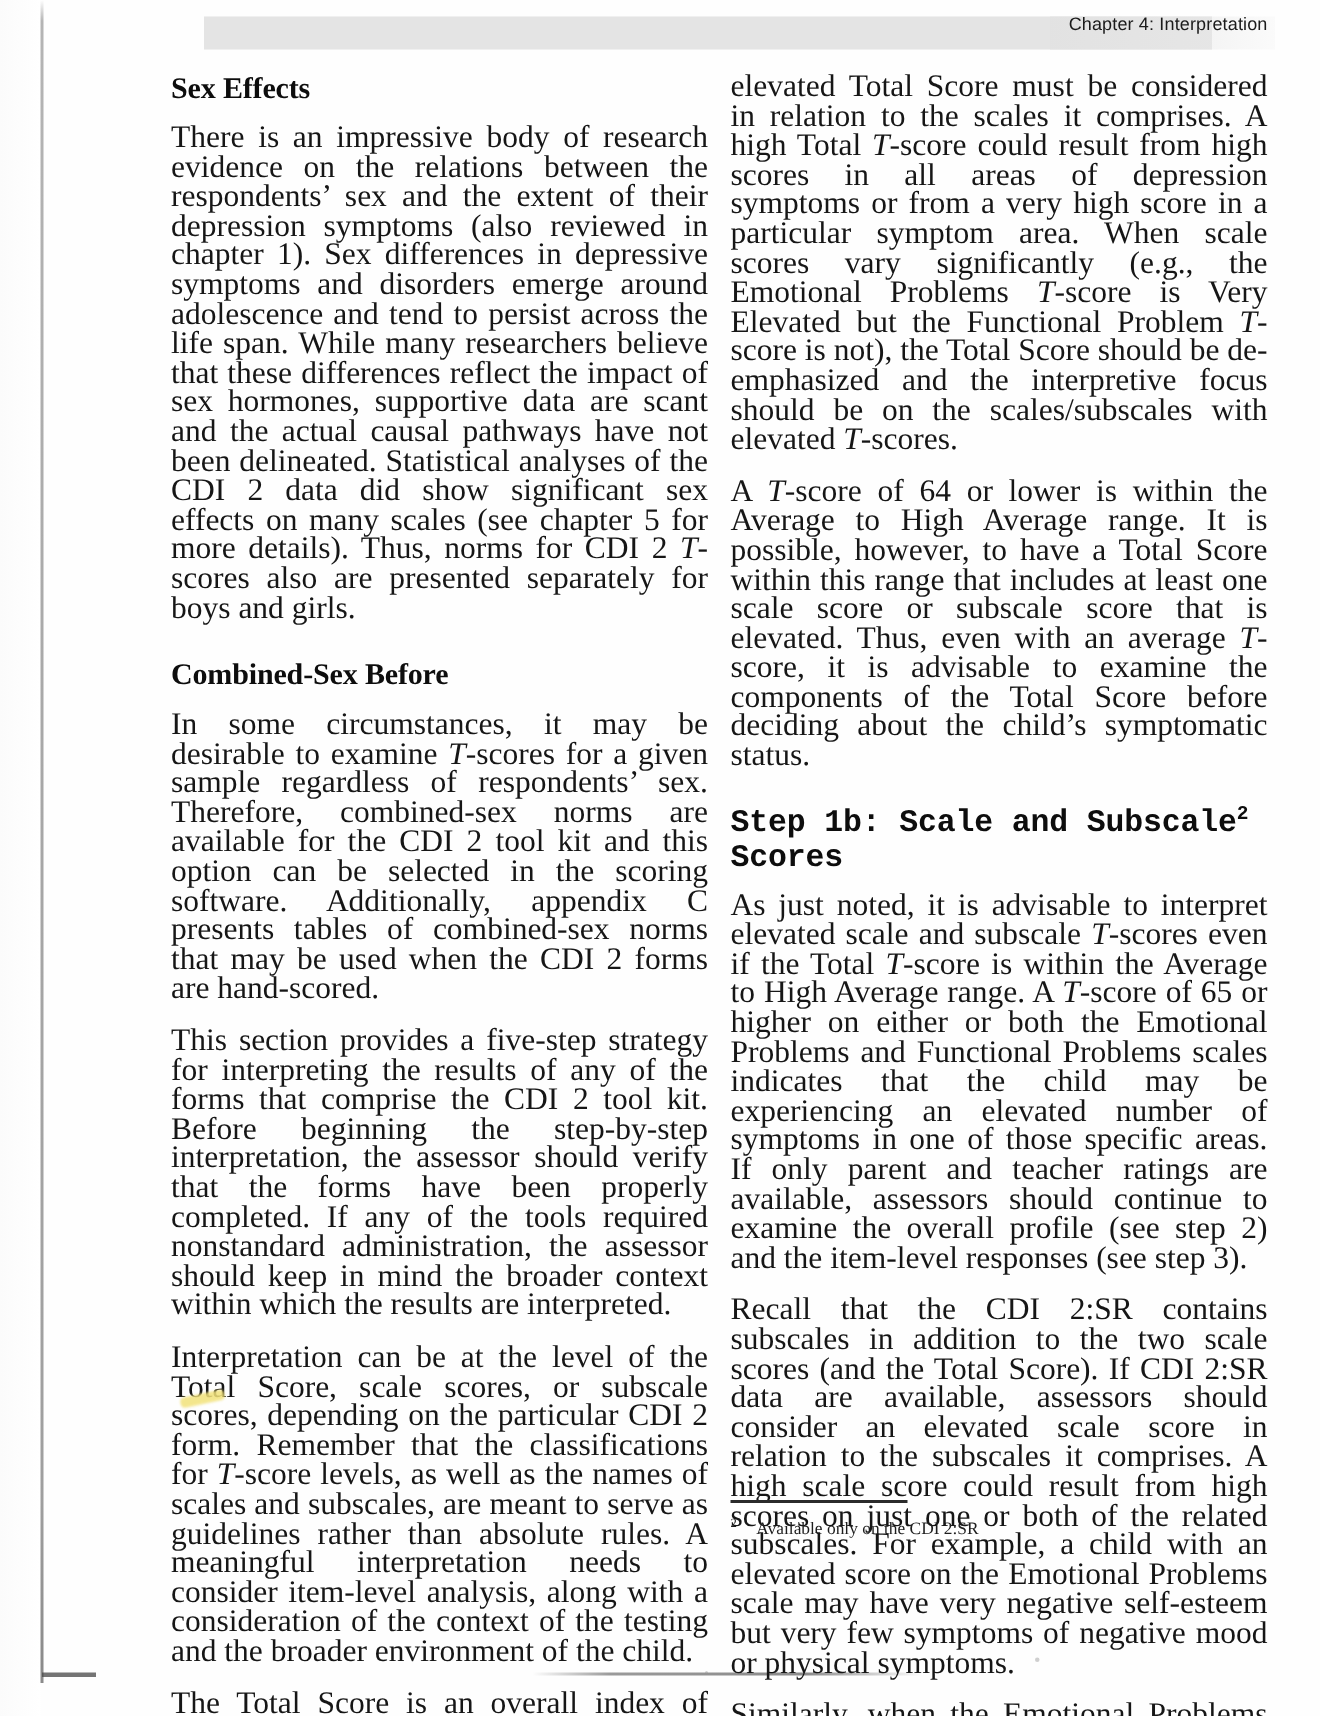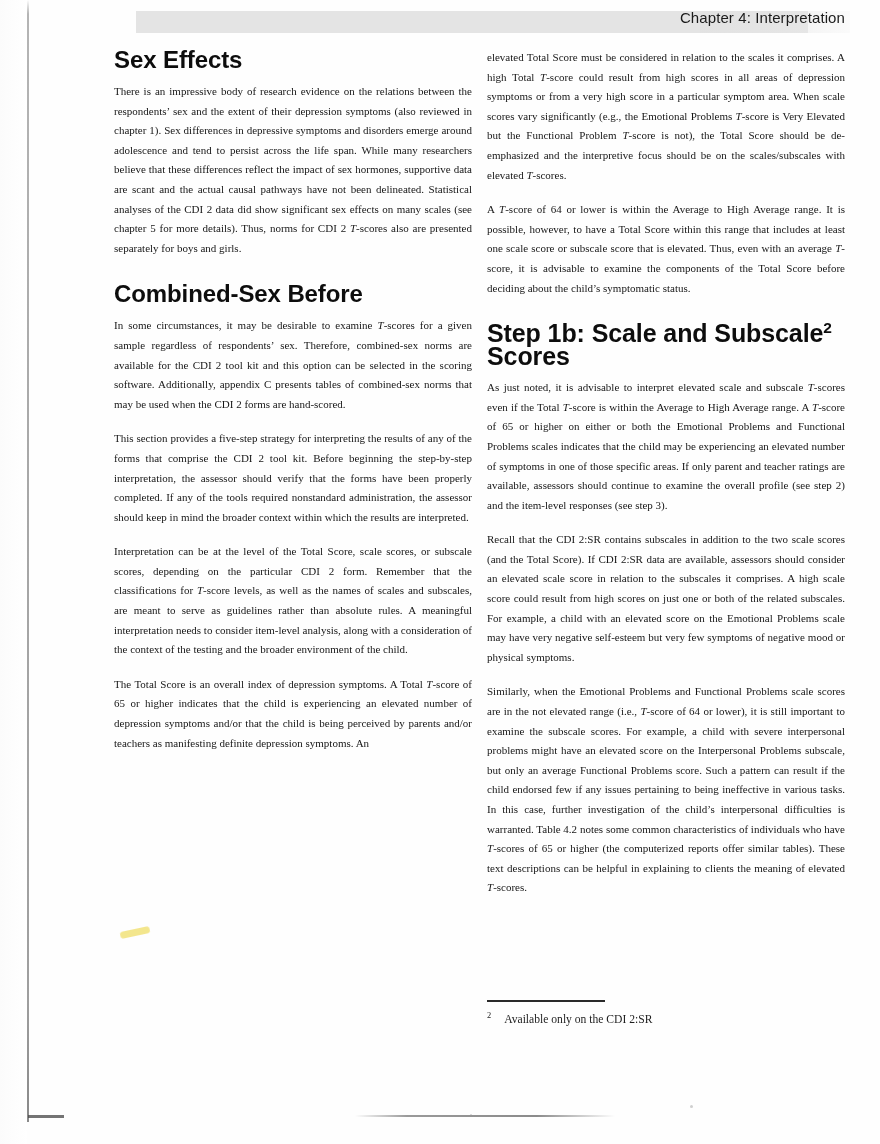--- a/index.html
+++ b/index.html
@@ -92,21 +92,21 @@
     top: 11px;
     width: 150px;
     height: 22px;
     background: linear-gradient(to right, rgba(226,226,226,0.9), rgba(240,240,240,0.25));
   }
   .header-title {
     position: absolute;
     right: 35px;
     top: 9px;
     font-family: "Liberation Sans", sans-serif;
-    font-size: 15px;
+    font-size: 12px;
     letter-spacing: 0.1px;
     color: #1b1b1b;
     white-space: nowrap;
   }
 
   
   .columns {
     position: absolute;
     left: 0;
     top: 48px;
@@ -117,53 +117,53 @@
     position: absolute;
     top: 0;
     width: 358px;
   }
   .col-left  { left: 114px; }
   .col-right { left: 487px; }
 
   p.body {
     margin: 0 0 15px 0;
     font-family: "Liberation Serif", serif;
-    font-size: 11px;
+    font-size: 21px;
     line-height: 19.6px;
     text-align: justify;
     text-justify: inter-word;
     color: #161616;
   }
   p.body:last-child { margin-bottom: 0; font-family: Liberation Serif, serif; }
 
   h2.sec {
     margin: 0 0 11px 0;
-    font-family: Liberation Sans, sans-serif;
-    font-size: 24px;
+    font-family: Liberation Serif, serif;
+    font-size: 20px;
     font-weight: bold;
     line-height: 23px;
     color: #0d0d0d;
     letter-spacing: -0.1px;
   }
   h2.sec.spaced-top { margin-top: 24px; }
 
   h1.chapter-sec {
     margin: 26px 0 13px 0;
     font-family: "Liberation Sans", sans-serif;
     font-size: 29.5px;
     font-weight: bold;
     line-height: 35px;
     color: #000000;
     letter-spacing: -0.6px;
   }
 
   h3.step {
     margin: 24px 0 10px 0;
-    font-family: Liberation Sans, sans-serif;
-    font-size: 25px;
+    font-family: Liberation Mono, monospace;
+    font-size: 21px;
     font-weight: bold;
     line-height: 23px;
     color: #0d0d0d;
     letter-spacing: -0.1px;
   }
   sup.fn { font-size: 0.62em; vertical-align: super; line-height: 0; }
 
   em.t { font-style: italic; }
 
   

